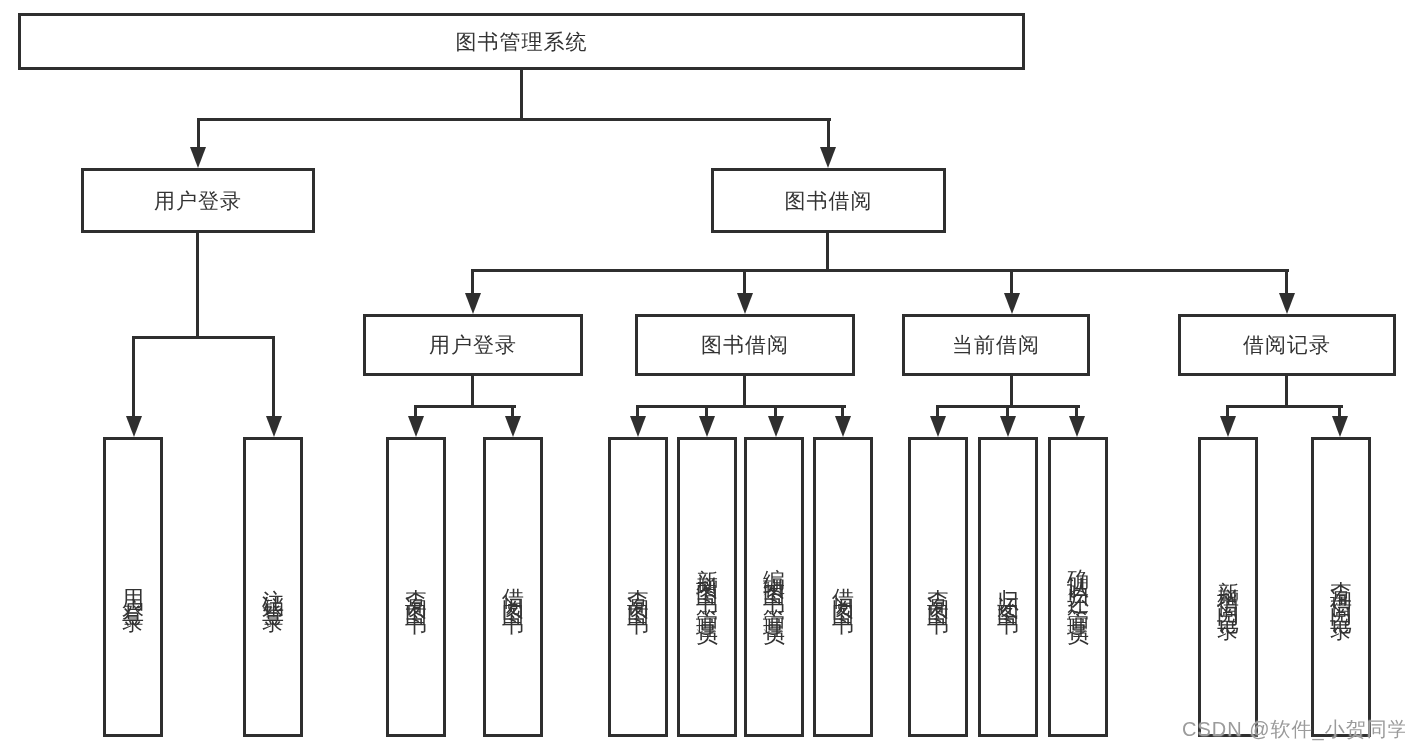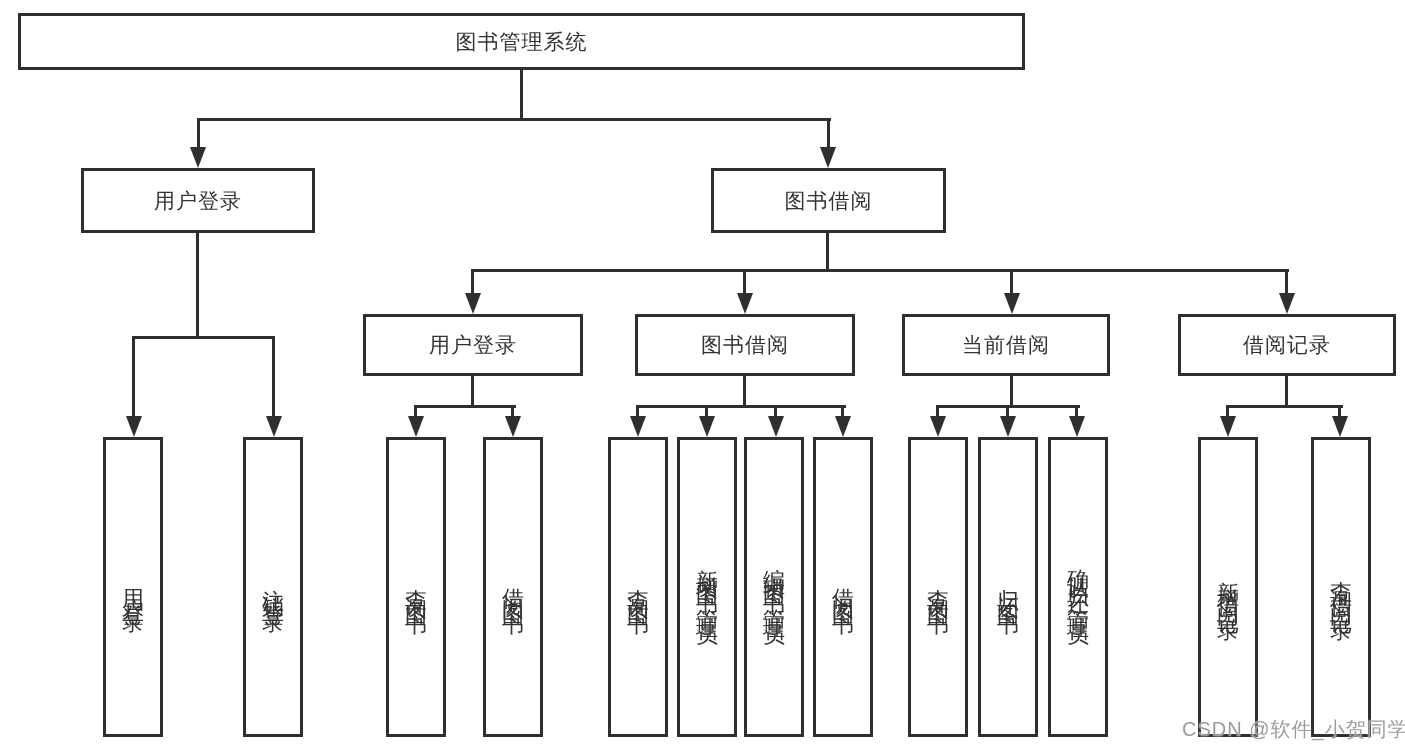--- a/index.html
+++ b/index.html
@@ -61,21 +61,21 @@
   <div class="ah" style="left:465px;top:293px"></div>
   <div class="vl" style="left:743px;top:269px;height:26px"></div>
   <div class="ah" style="left:737px;top:293px"></div>
   <div class="vl" style="left:1010px;top:269px;height:26px"></div>
   <div class="ah" style="left:1004px;top:293px"></div>
   <div class="vl" style="left:1285px;top:269px;height:26px"></div>
   <div class="ah" style="left:1279px;top:293px"></div>
 
   <div class="box" style="left:363px;top:314px;width:220px;height:62px">用户登录</div>
   <div class="box" style="left:635px;top:314px;width:220px;height:62px">图书借阅</div>
-  <div class="box" style="left:902px;top:314px;width:208px;height:62px">当前借阅</div>
+  <div class="box" style="left:902px;top:314px;width:188px;height:62px">当前借阅</div>
   <div class="box" style="left:1178px;top:314px;width:218px;height:62px">借阅记录</div>
 
   <div class="vl" style="left:471px;top:376px;height:29px"></div>
   <div class="hl" style="left:414px;top:405px;width:102px"></div>
   <div class="vl" style="left:414px;top:405px;height:13px"></div>
   <div class="ah" style="left:408px;top:416px"></div>
   <div class="vl" style="left:511px;top:405px;height:13px"></div>
   <div class="ah" style="left:505px;top:416px"></div>
 
   <div class="vl" style="left:743px;top:376px;height:29px"></div>

